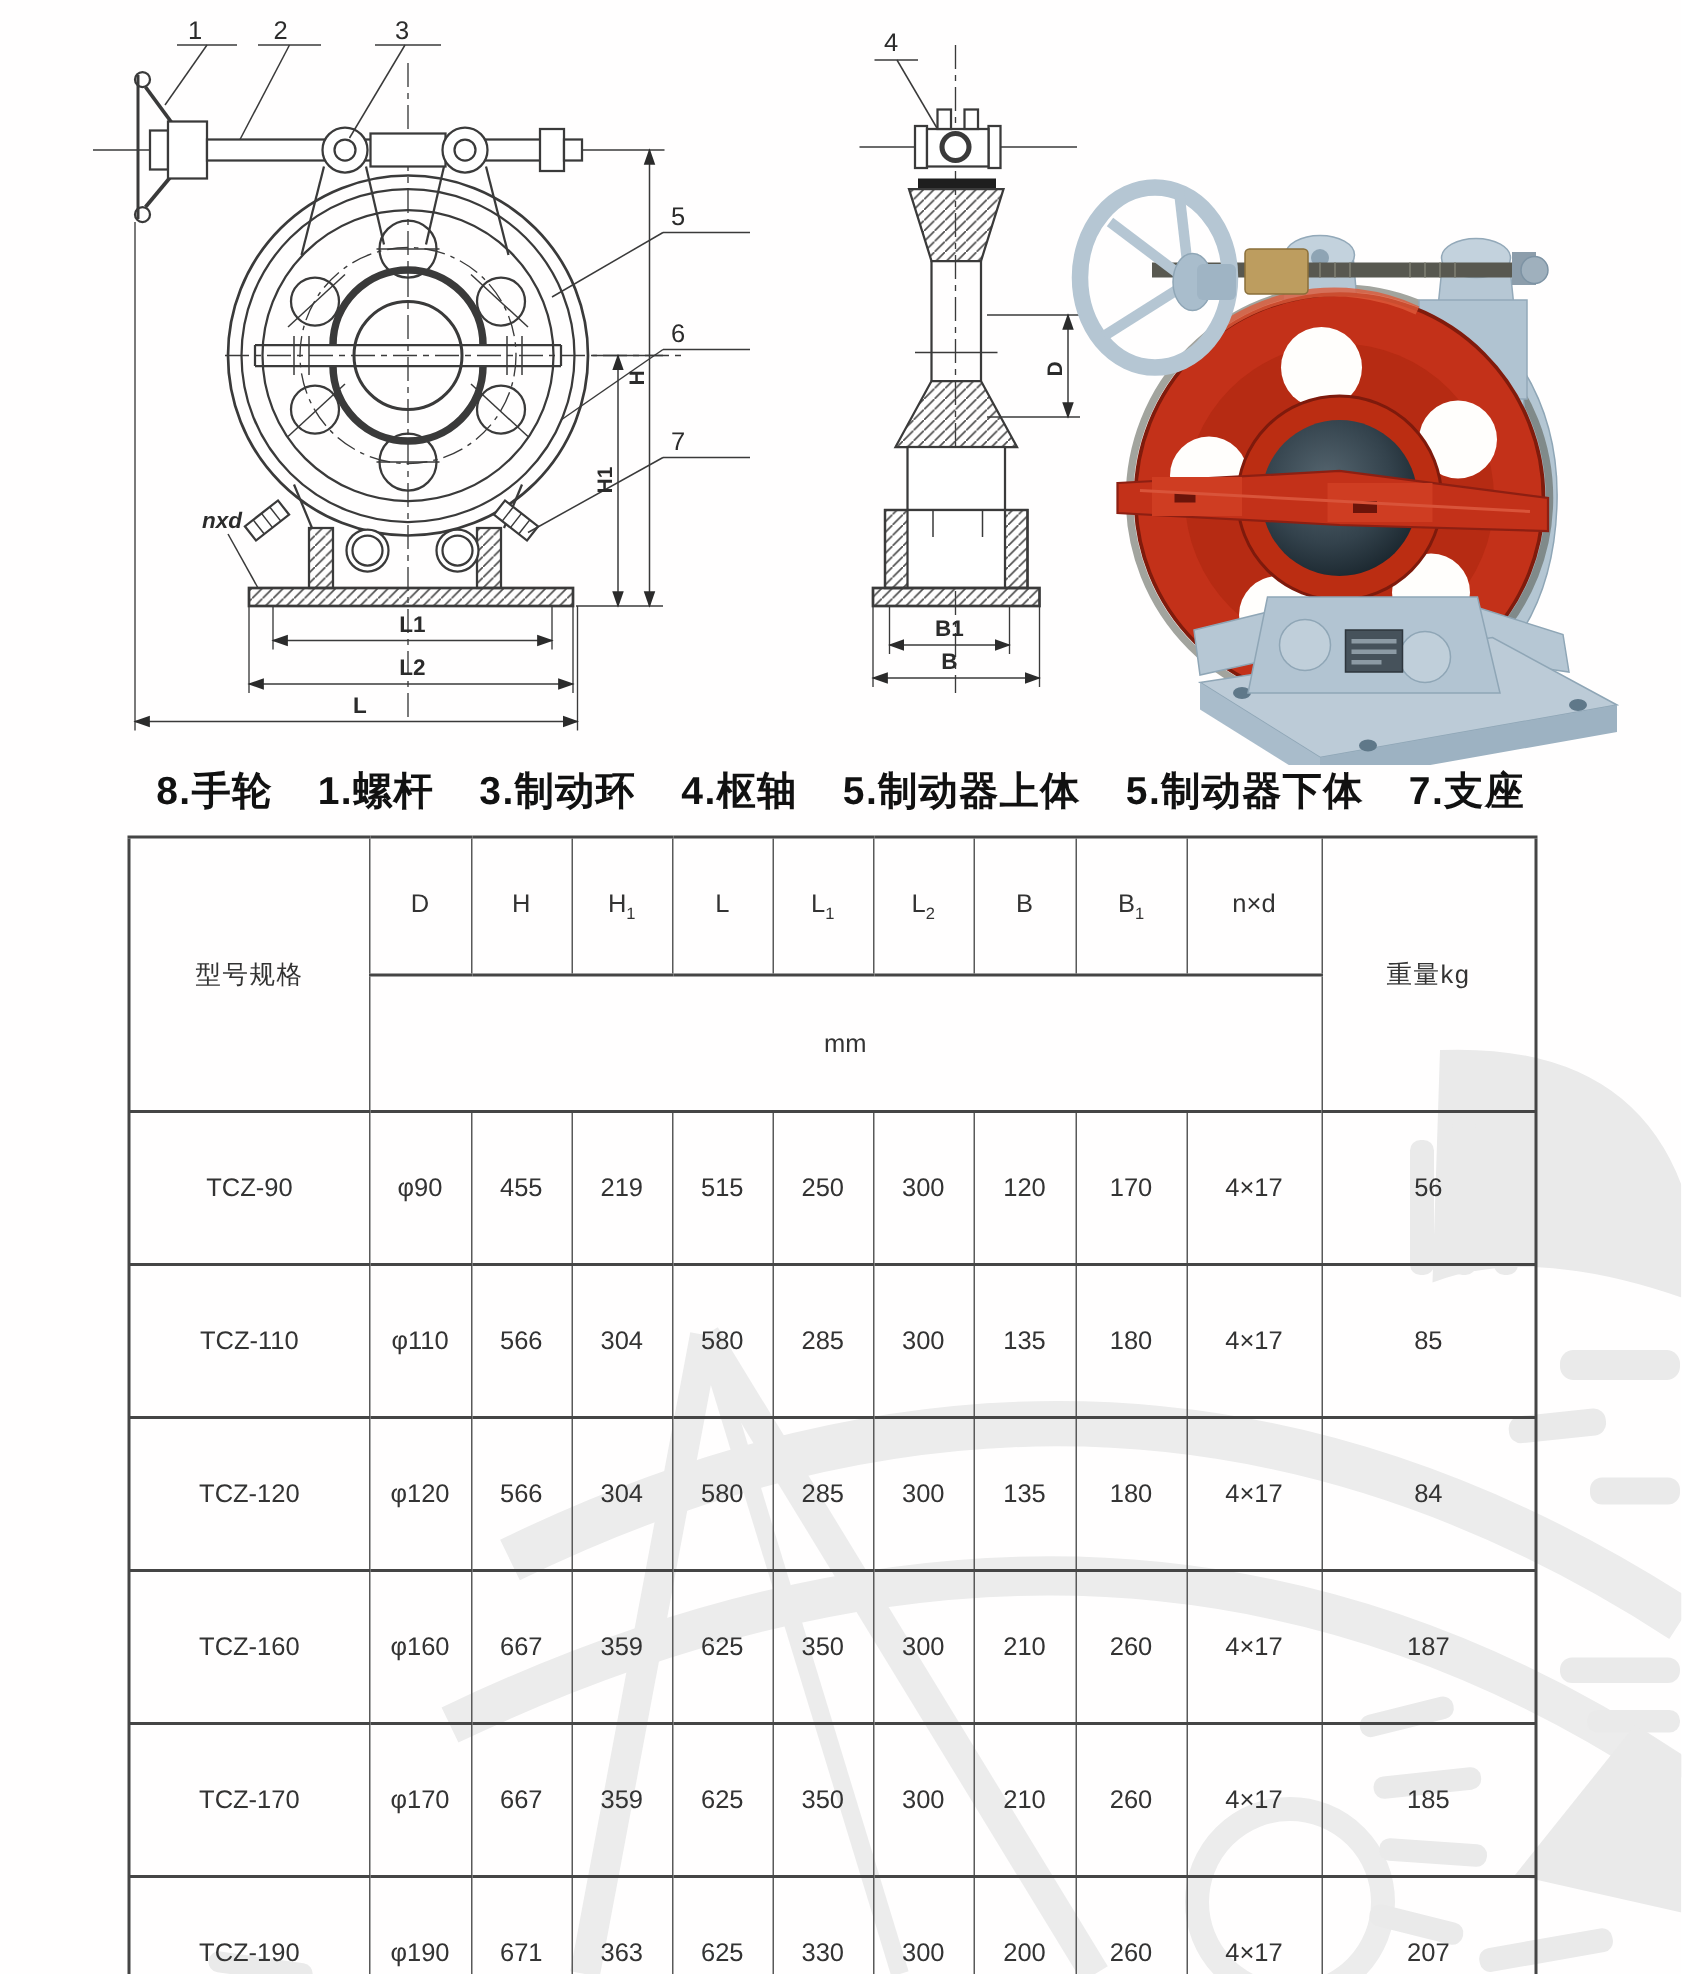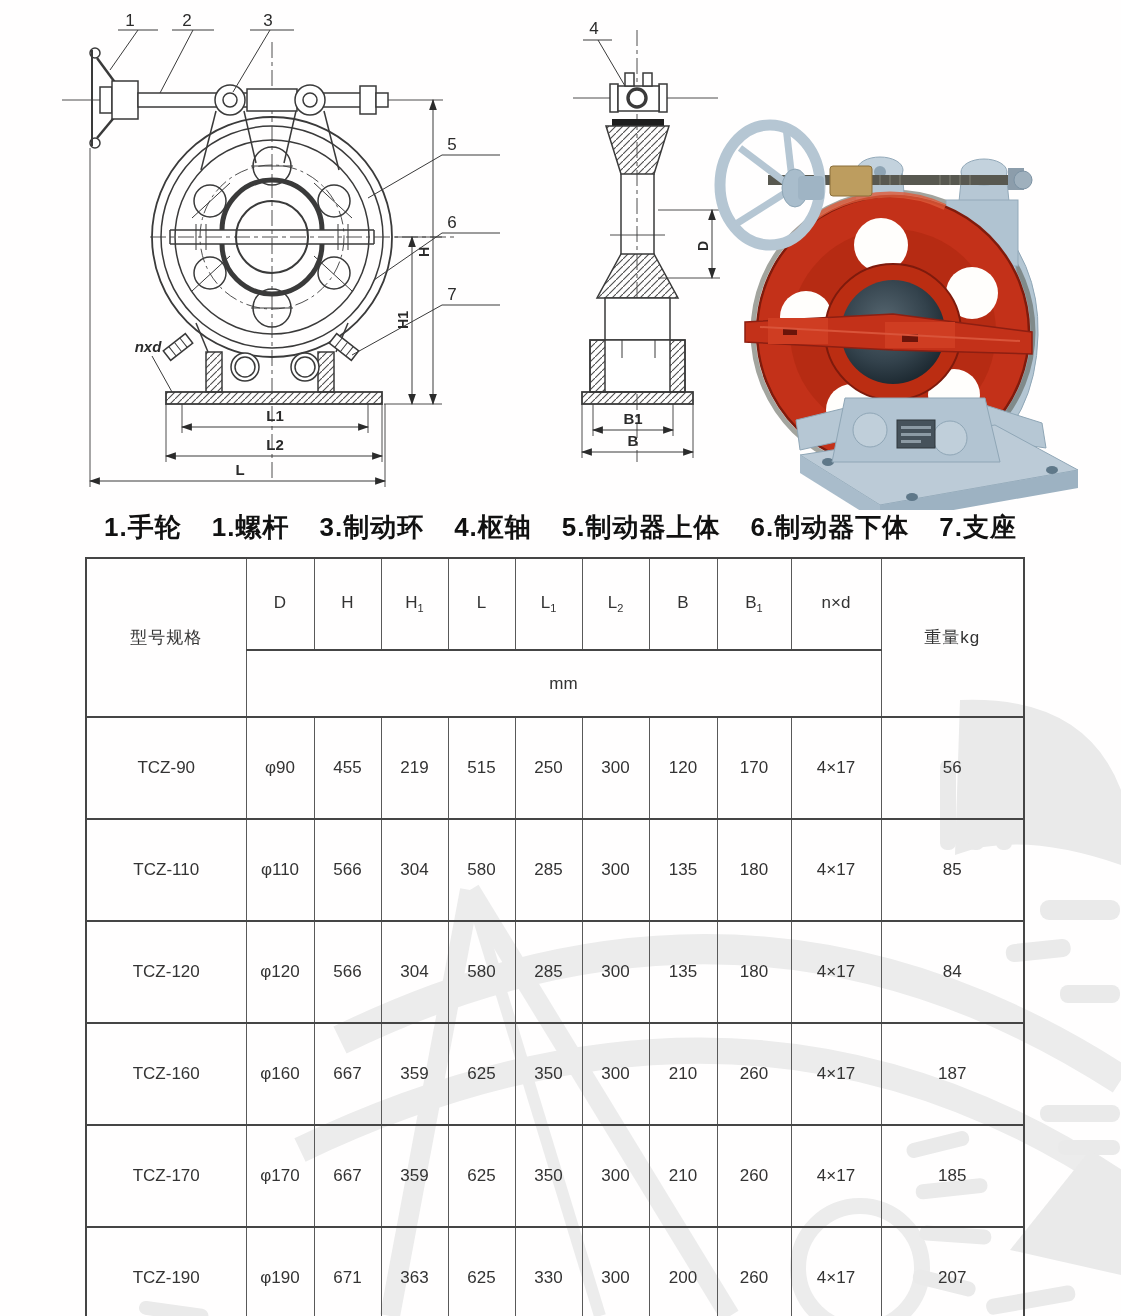--- a/index.html
+++ b/index.html
@@ -10,21 +10,21 @@
   .drawings{position:absolute;left:0;top:0;z-index:2;}
   .legend{position:absolute;left:0;top:510px;width:1121px;display:flex;justify-content:center;
           gap:30px;font-size:26px;font-weight:700;color:#111;z-index:2;letter-spacing:1px;}
   table.spec{position:absolute;left:85px;top:557px;width:938px;border-collapse:collapse;
              table-layout:fixed;z-index:2;background:transparent;}
   table.spec td,table.spec th{border-left:1px solid #595959;border-right:1px solid #595959;
              border-top:2px solid #454545;border-bottom:2px solid #454545;
              text-align:center;vertical-align:middle;font-weight:400;
              font-size:17px;color:#333;padding:0;background:transparent;}
   table.spec{border:2px solid #454545;}
-  .hr1{height:92px}.hr2{height:67px}.dr{height:102px}
+  .hr1{height:92px}.hr2{height:91px}.dr{height:102px}
   .cjk{font-size:17px;letter-spacing:1px;}
   sub{font-size:11px;}
 </style>
 </head>
 <body>
 
 <div class="page">
 
   <svg class="wm" width="1121" height="1316" viewBox="0 0 1121 1316">
     <g fill="none" stroke="#ececec">
@@ -313,26 +313,26 @@
       <ellipse cx="770" cy="185" rx="50" ry="60" fill="none" stroke="#b5c6d3" stroke-width="11"></ellipse>
       <line x1="793" y1="188" x2="740" y2="148" stroke="#b5c6d3" stroke-width="7"></line>
       <line x1="793" y1="188" x2="736" y2="224" stroke="#b5c6d3" stroke-width="7"></line>
       <line x1="793" y1="188" x2="786" y2="127" stroke="#b5c6d3" stroke-width="7"></line>
       <ellipse cx="795" cy="188" rx="13" ry="19" fill="#a9bdcc" stroke="#8fa6b6" stroke-width="1"></ellipse>
       <rect x="798" y="176" width="26" height="24" rx="4" fill="#9fb4c4"></rect>
     </g>
   </svg>
 
   <div class="legend">
-    <span>1.手轮</span>
+    <span>8.手轮</span>
     <span>1.螺杆</span>
     <span>3.制动环</span>
     <span>4.枢轴</span>
     <span>5.制动器上体</span>
-    <span>6.制动器下体</span>
+    <span>5.制动器下体</span>
     <span>7.支座</span>
   </div>
 
   <table class="spec">
     <colgroup>
       <col style="width:160px">
         <col style="width:68px">
         <col style="width:67px">
         <col style="width:67px">
       <col style="width:67px">

